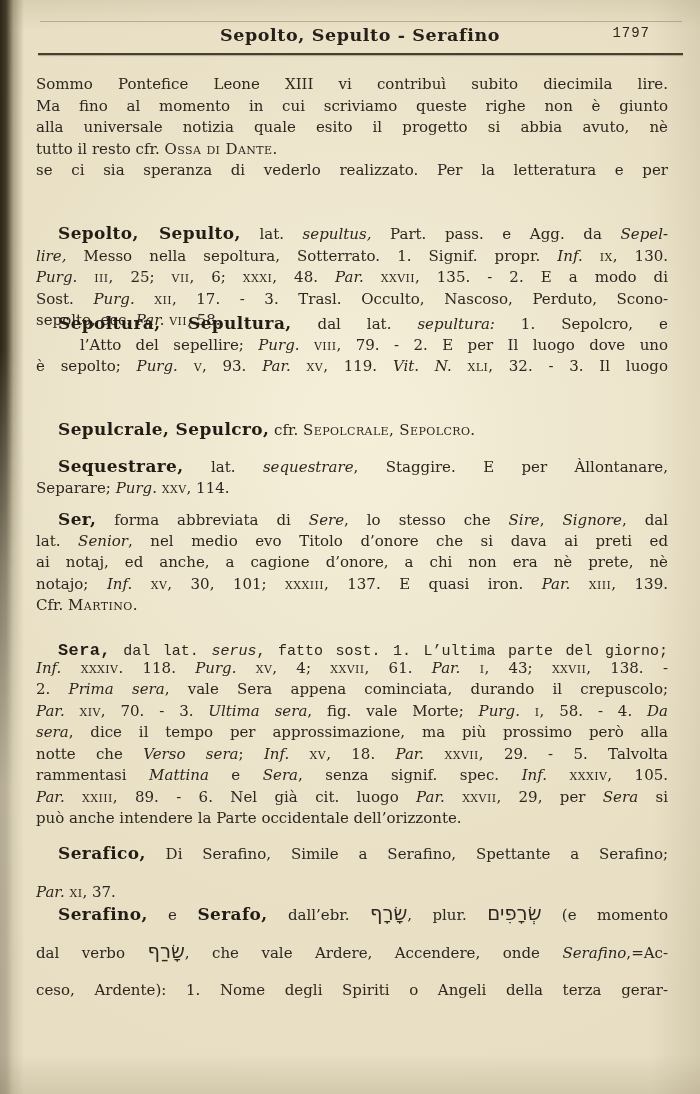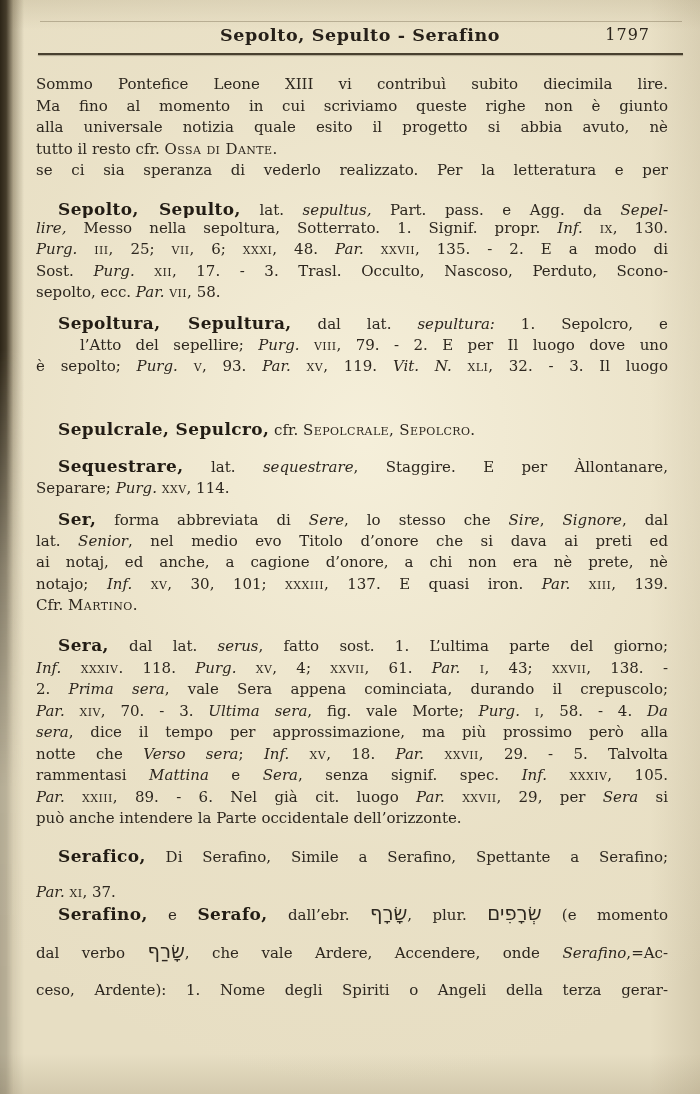--- a/index.html
+++ b/index.html
@@ -17,21 +17,21 @@
   }
   .edge-left {
     position:absolute; left:0; top:0; bottom:0; width:24px;
     background:linear-gradient(to right, #2c2517 0%, #453c2b 26%, rgba(112,100,74,0.50) 55%, rgba(112,100,74,0) 100%);
     -webkit-mask-image:linear-gradient(to bottom, #000 0%, #000 32%, rgba(0,0,0,0.55) 52%, rgba(0,0,0,0.28) 72%, rgba(0,0,0,0.30) 100%);
     mask-image:linear-gradient(to bottom, #000 0%, #000 32%, rgba(0,0,0,0.55) 52%, rgba(0,0,0,0.28) 72%, rgba(0,0,0,0.30) 100%);
   }
   .rule-faint { position:absolute; top:21px; left:40px; right:18px; height:1px; background:rgba(110,98,72,0.38); }
   .running-header { position:absolute; top:25px; left:42px; right:22px; text-align:center; }
   .running-title { font-weight:bold; font-size:17.5px; letter-spacing:0.6px; color:#262019; }
-  .page-num { position:absolute; top:25px; right:50px; font-size:16px; color:#2b251d; letter-spacing:1px; }
+  .page-num { position:absolute; top:25px; right:50px; font-size:14px; color:#2b251d; letter-spacing:1px;font-family:Liberation Mono, monospace; }
   .rule-main { position:absolute; top:53px; left:38px; right:17px; height:2px; background:#48402f; box-shadow:0 1px 1px rgba(72,64,47,0.35); }
   .text-block { position:absolute; left:36px; top:0; width:632px; height:920px; }
   .para { position:absolute; left:0; width:632px; }
   .line { white-space:normal; overflow:hidden; font-size:15px; }
   .jl { text-align:justify; text-align-last:justify; }
   .fi { text-indent:22px; }
   .seg-b { font-weight:bold; font-size:1.13em; letter-spacing:0.4px; color:#221c14; }
   .seg-i { font-style:italic; }
   .seg-sc { font-variant:small-caps; letter-spacing:0.4px; }
   .seg-he { font-family:"DejaVu Sans","Liberation Sans",sans-serif; font-size:1.3em; }
@@ -49,21 +49,21 @@
   <div class="rule-main"></div>
   <div class="text-block">
       <div class="para" style="top: 74px;">
         <div class="line jl" style="height: 21.5px; line-height: 21.5px;"><span>Sommo Pontefice Leone XIII vi contribuì subito diecimila lire.</span></div>
         <div class="line jl" style="height: 21.5px; line-height: 21.5px;"><span>Ma fino al momento in cui scriviamo queste righe non è giunto</span></div>
         <div class="line jl" style="height: 21.5px; line-height: 21.5px;"><span>alla universale notizia quale esito il progetto si abbia avuto, nè</span></div>
         <div class="line" style="height: 21.5px; line-height: 21.5px;"><span>tutto il resto cfr. </span><span class="seg-sc">Ossa di Dante</span><span>.</span></div>
         <div class="line jl" style="height: 21.5px; line-height: 21.5px;"><span>se ci sia speranza di vederlo realizzato. Per la letteratura e per</span></div>
       </div>
       <div class="para" style="top: 196px;">
-        <div class="line jl fi" style="height: 21.5px; line-height: 26px;"><span class="seg-b">Sepolto, Sepulto,</span><span> lat. </span><span class="seg-i">sepultus,</span><span> Part. pass. e Agg. da </span><span class="seg-i">Sepel-</span></div>
+        <div class="line jl fi" style="height: 21.5px; line-height: 18px; margin-top: 28px;"><span class="seg-b">Sepolto, Sepulto,</span><span> lat. </span><span class="seg-i">sepultus,</span><span> Part. pass. e Agg. da </span><span class="seg-i">Sepel-</span></div>
         <div class="line jl" style="height: 21.5px; line-height: 21.5px;"><span class="seg-i">lire,</span><span> Messo nella sepoltura, Sotterrato. 1. Signif. propr. </span><span class="seg-i">Inf.</span><span> </span><span class="seg-sc">ix</span><span>, 130.</span></div>
         <div class="line jl" style="height: 21.5px; line-height: 21.5px;"><span class="seg-i">Purg.</span><span> </span><span class="seg-sc">iii</span><span>, 25; </span><span class="seg-sc">vii</span><span>, 6; </span><span class="seg-sc">xxxi</span><span>, 48. </span><span class="seg-i">Par.</span><span> </span><span class="seg-sc">xxvii</span><span>, 135. - 2. E a modo di</span></div>
         <div class="line jl" style="height: 21.5px; line-height: 21.5px;"><span>Sost. </span><span class="seg-i">Purg.</span><span> </span><span class="seg-sc">xii</span><span>, 17. - 3. Trasl. Occulto, Nascoso, Perduto, Scono-</span></div>
         <div class="line" style="height: 21.5px; line-height: 21.5px;"><span>sepolto, ecc. </span><span class="seg-i">Par.</span><span> </span><span class="seg-sc">vii</span><span>, 58.</span></div>
       </div>
       <div class="para" style="top: 313px;">
         <div class="line jl fi" style="height: 21.5px; line-height: 21.5px;"><span class="seg-b">Sepoltura, Sepultura,</span><span> dal lat. </span><span class="seg-i">sepultura:</span><span> 1. Sepolcro, e</span></div>
         <div class="line jl" style="height: 21.5px; line-height: 21.5px; margin-left: 44px;"><span>l’Atto del sepellire; </span><span class="seg-i">Purg.</span><span> </span><span class="seg-sc">viii</span><span>, 79. - 2. E per Il luogo dove uno</span></div>
         <div class="line jl" style="height: 21.5px; line-height: 21.5px;"><span>è sepolto; </span><span class="seg-i">Purg.</span><span> </span><span class="seg-sc">v</span><span>, 93. </span><span class="seg-i">Par.</span><span> </span><span class="seg-sc">xv</span><span>, 119. </span><span class="seg-i">Vit. N.</span><span> </span><span class="seg-sc">xli</span><span>, 32. - 3. Il luogo</span></div>
       </div>
@@ -75,32 +75,32 @@
         <div class="line" style="height: 21.5px; line-height: 21.5px;"><span>Separare; </span><span class="seg-i">Purg.</span><span> </span><span class="seg-sc">xxv</span><span>, 114.</span></div>
       </div>
       <div class="para" style="top: 509px;">
         <div class="line jl fi" style="height: 21.5px; line-height: 21.5px;"><span class="seg-b">Ser,</span><span> forma abbreviata di </span><span class="seg-i">Sere</span><span>, lo stesso che </span><span class="seg-i">Sire</span><span>, </span><span class="seg-i">Signore</span><span>, dal</span></div>
         <div class="line jl" style="height: 21.5px; line-height: 21.5px;"><span>lat. </span><span class="seg-i">Senior</span><span>, nel medio evo Titolo d’onore che si dava ai preti ed</span></div>
         <div class="line jl" style="height: 21.5px; line-height: 21.5px;"><span>ai notaj, ed anche, a cagione d’onore, a chi non era nè prete, nè</span></div>
         <div class="line jl" style="height: 21.5px; line-height: 21.5px;"><span>notajo; </span><span class="seg-i">Inf.</span><span> </span><span class="seg-sc">xv</span><span>, 30, 101; </span><span class="seg-sc">xxxiii</span><span>, 137. E quasi iron. </span><span class="seg-i">Par.</span><span> </span><span class="seg-sc">xiii</span><span>, 139.</span></div>
         <div class="line" style="height: 21.5px; line-height: 21.5px;"><span>Cfr. </span><span class="seg-sc">Martino</span><span>.</span></div>
       </div>
       <div class="para" style="top: 636px;">
-        <div class="line jl fi" style="height: 21.5px; line-height: 19px;"><span class="seg-b">Sera,</span><span> dal lat. </span><span class="seg-i">serus</span><span>, fatto sost. 1. L’ultima parte del giorno;</span></div>
+        <div class="line jl fi" style="height: 21.5px; line-height: 29px; font-family: Liberation Mono, monospace;"><span class="seg-b">Sera,</span><span> dal lat. </span><span class="seg-i">serus</span><span>, fatto sost. 1. L’ultima parte del giorno;</span></div>
         <div class="line jl" style="height: 21.5px; line-height: 21.5px;"><span class="seg-i">Inf.</span><span> </span><span class="seg-sc">xxxiv</span><span>. 118. </span><span class="seg-i">Purg.</span><span> </span><span class="seg-sc">xv</span><span>, 4; </span><span class="seg-sc">xxvii</span><span>, 61. </span><span class="seg-i">Par.</span><span> </span><span class="seg-sc">i</span><span>, 43; </span><span class="seg-sc">xxvii</span><span>, 138. -</span></div>
         <div class="line jl" style="height: 21.5px; line-height: 21.5px;"><span>2. </span><span class="seg-i">Prima sera</span><span>, vale Sera appena cominciata, durando il crepuscolo;</span></div>
         <div class="line jl" style="height: 21.5px; line-height: 21.5px;"><span class="seg-i">Par.</span><span> </span><span class="seg-sc">xiv</span><span>, 70. - 3. </span><span class="seg-i">Ultima sera</span><span>, fig. vale Morte; </span><span class="seg-i">Purg.</span><span> </span><span class="seg-sc">i</span><span>, 58. - 4. </span><span class="seg-i">Da</span></div>
         <div class="line jl" style="height: 21.5px; line-height: 21.5px;"><span class="seg-i">sera</span><span>, dice il tempo per approssimazione, ma più prossimo però alla</span></div>
         <div class="line jl" style="height: 21.5px; line-height: 21.5px;"><span>notte che </span><span class="seg-i">Verso sera</span><span>; </span><span class="seg-i">Inf.</span><span> </span><span class="seg-sc">xv</span><span>, 18. </span><span class="seg-i">Par.</span><span> </span><span class="seg-sc">xxvii</span><span>, 29. - 5. Talvolta</span></div>
         <div class="line jl" style="height: 21.5px; line-height: 21.5px;"><span>rammentasi </span><span class="seg-i">Mattina</span><span> e </span><span class="seg-i">Sera</span><span>, senza signif. spec. </span><span class="seg-i">Inf.</span><span> </span><span class="seg-sc">xxxiv</span><span>, 105.</span></div>
         <div class="line jl" style="height: 21.5px; line-height: 21.5px;"><span class="seg-i">Par.</span><span> </span><span class="seg-sc">xxiii</span><span>, 89. - 6. Nel già cit. luogo </span><span class="seg-i">Par.</span><span> </span><span class="seg-sc">xxvii</span><span>, 29, per </span><span class="seg-i">Sera</span><span> si</span></div>
         <div class="line" style="height: 21.5px; line-height: 21.5px;"><span>può anche intendere la Parte occidentale dell’orizzonte.</span></div>
       </div>
       <div class="para" style="top: 844px;">
-        <div class="line jl fi" style="height: 21.5px; line-height: 25px;"><span class="seg-b">Serafico,</span><span> Di Serafino, Simile a Serafino, Spettante a Serafino;</span></div>
+        <div class="line jl fi" style="height: 21.5px; line-height: 18px;"><span class="seg-b">Serafico,</span><span> Di Serafino, Simile a Serafino, Spettante a Serafino;</span></div>
         <div class="line" style="height: 21.5px; line-height: 21.5px; margin-top: 16px;"><span class="seg-i">Par.</span><span> </span><span class="seg-sc">xi</span><span>, 37.</span></div>
       </div>
       <div class="para" style="top: 895px;">
         <div class="line jl fi" style="height: 38px; line-height: 38px;"><span class="seg-b">Serafino,</span><span> e </span><span class="seg-b">Serafo,</span><span> dall’ebr. </span><span class="seg-he">שָׂרָף</span><span>, plur. </span><span class="seg-he">שְׂרָפִים</span><span> (e momento</span></div>
         <div class="line jl" style="height: 38px; line-height: 38px;"><span>dal verbo </span><span class="seg-he">שָׂרַף</span><span>, che vale Ardere, Accendere, onde </span><span class="seg-i">Serafino</span><span>,=Ac-</span></div>
         <div class="line jl" style="height: 38px; line-height: 38px;"><span>ceso, Ardente): 1. Nome degli Spiriti o Angeli della terza gerar-</span></div>
       </div>
     </div>
 </div>
 

